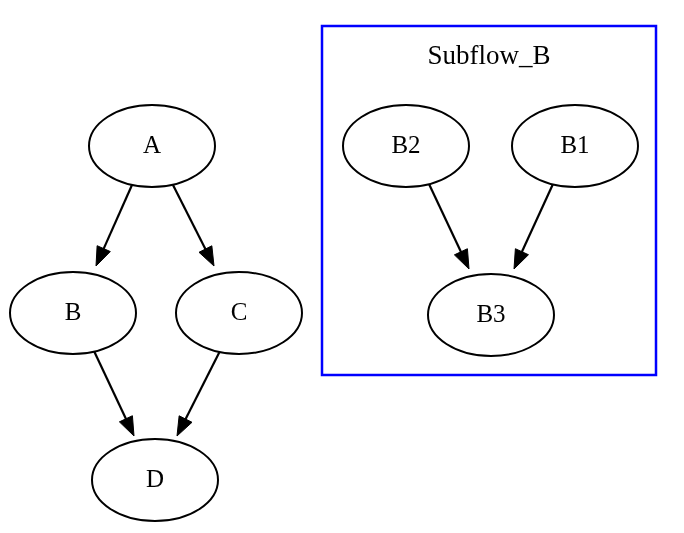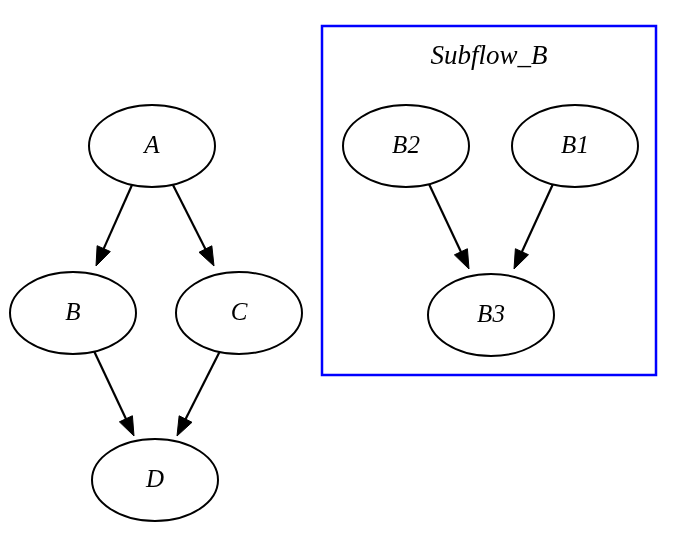--- a/index.html
+++ b/index.html
@@ -12,21 +12,20 @@
     width: 684px;
     height: 533px;
     font-family: "Liberation Serif", "DejaVu Serif", serif;
     overflow: hidden;
   }
   #diagram-root {
     position: relative;
     width: 564px;
     height: 533px;
     background: #737373;
-    font-style: italic;
   }
   svg#graph-canvas {
     display: block;
     width: 684px;
     height: 533px;
   }
   .node-ellipse {
     fill: #ffffff;
     stroke: #000000;
     stroke-width: 2;

